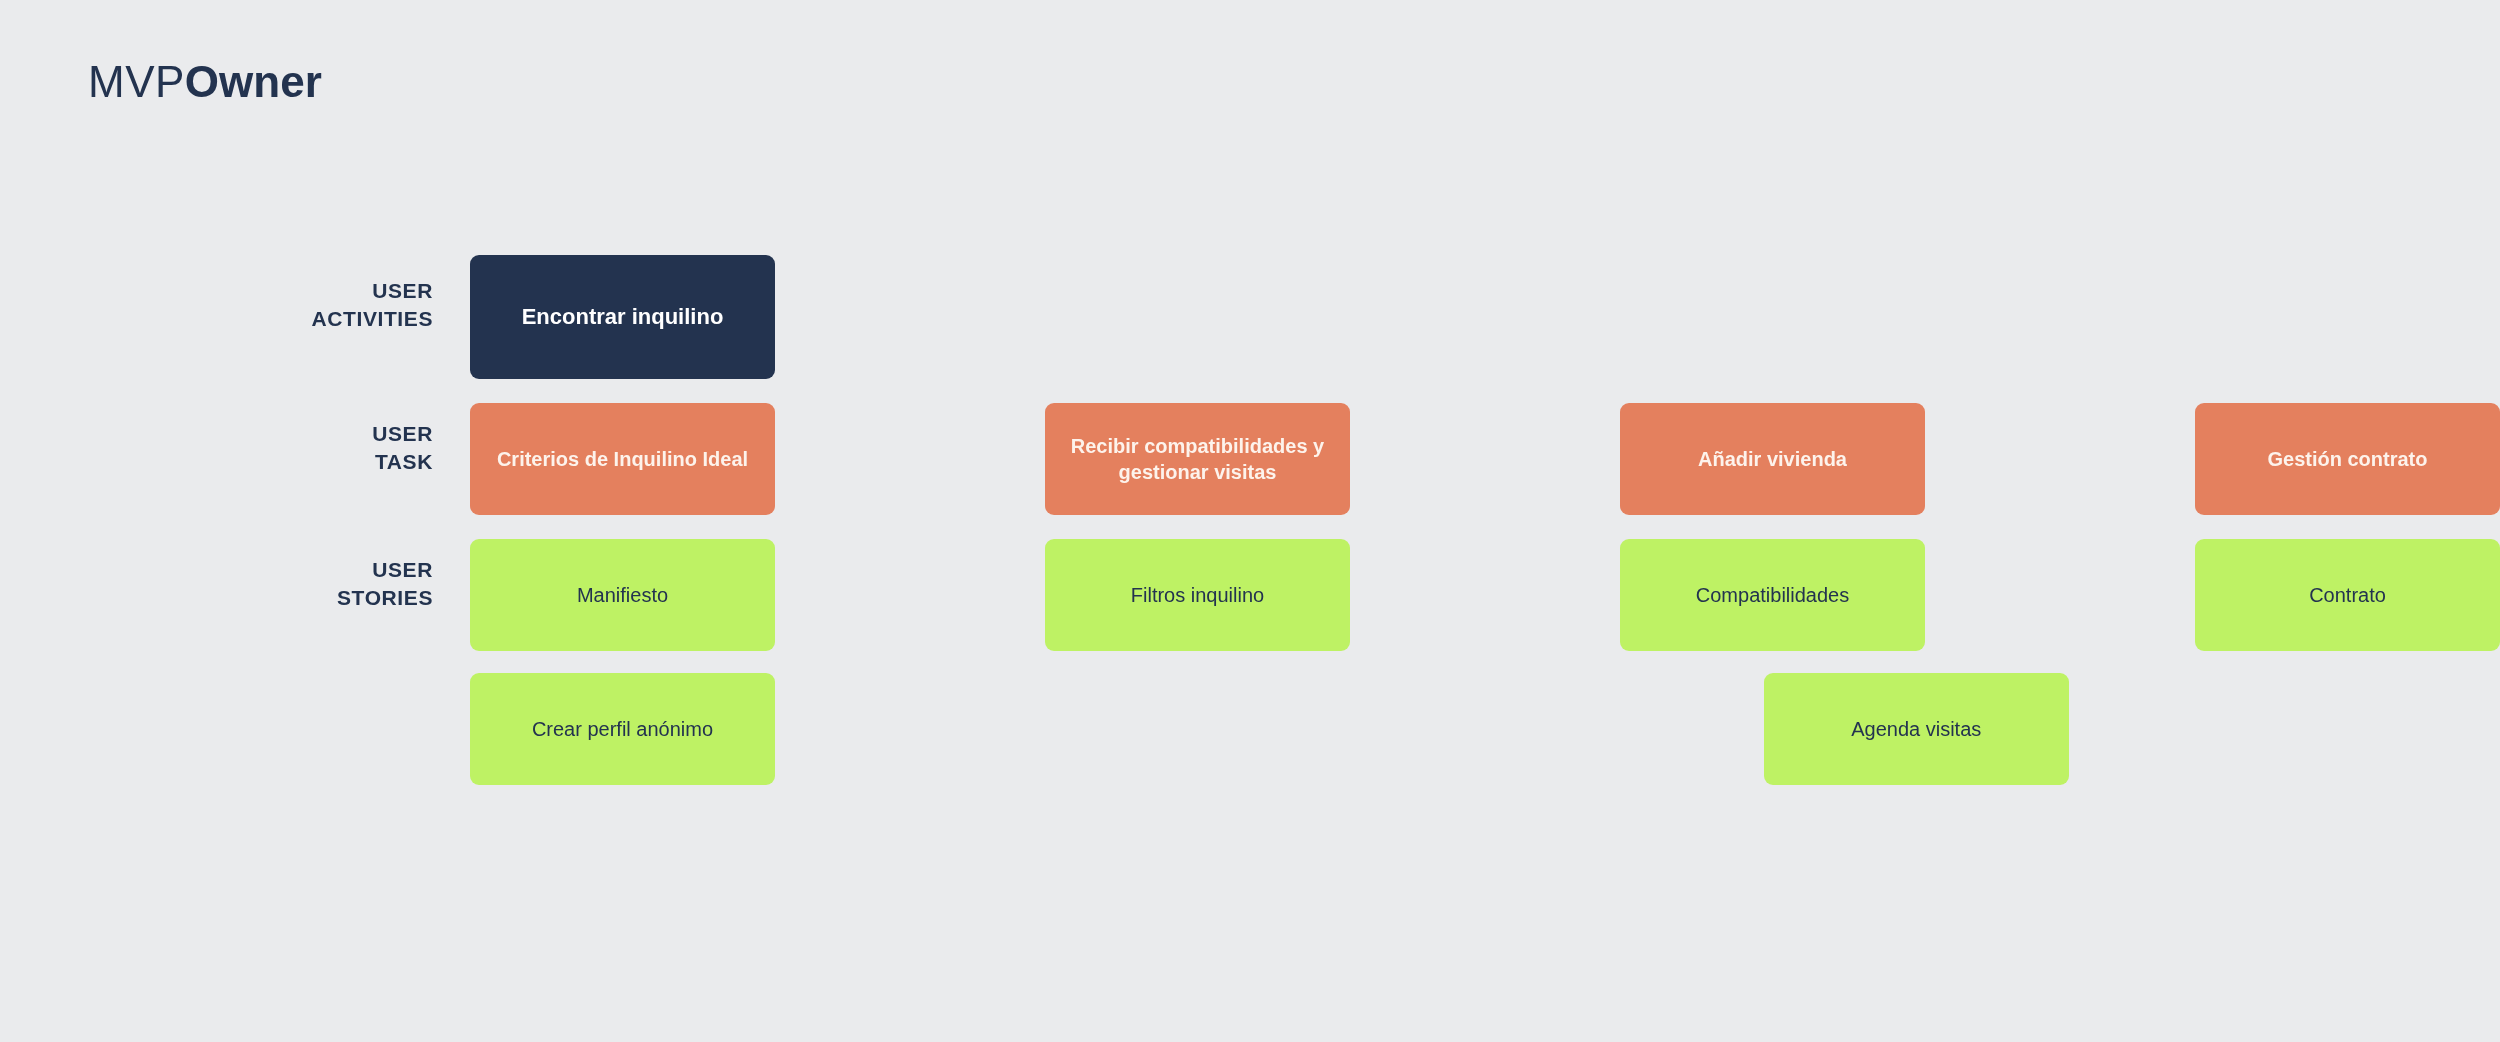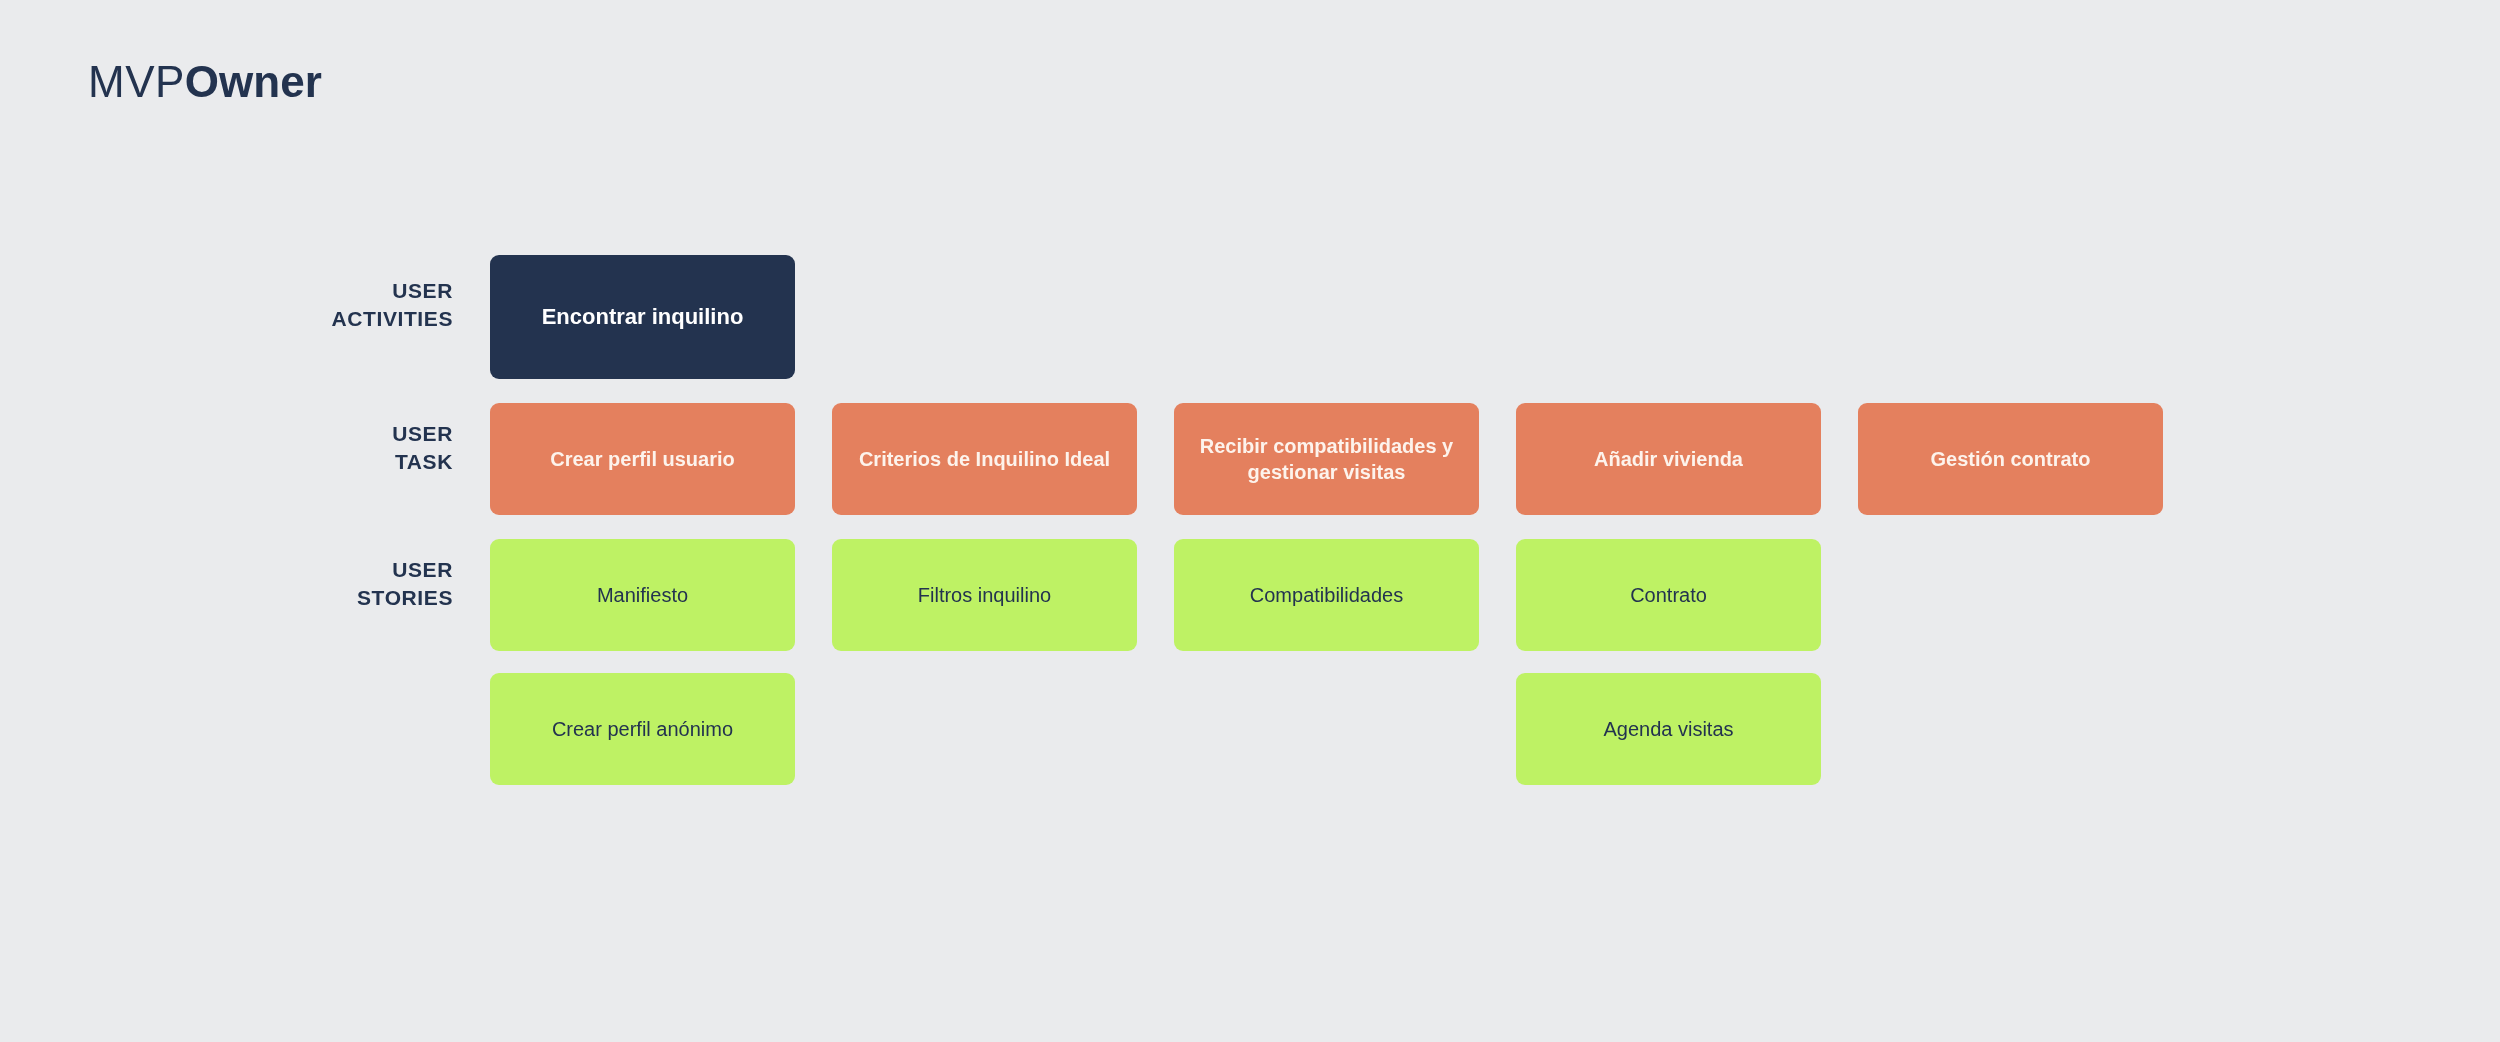--- a/index.html
+++ b/index.html
@@ -37,21 +37,20 @@
     font-weight: 700;
     letter-spacing: 0px;
   }
 
   
   .map {
     position: absolute;
     left: 0px;
     top: 255px;
     width: 2500px;
-    padding-left: 20px;
   }
 
   .row {
     position: relative;
     display: flex;
     align-items: flex-start;
   }
 
   .row-label {
     width: 470px;
@@ -64,20 +63,21 @@
     line-height: 1.32;
     color: #23334f;
     text-transform: uppercase;
   }
 
   .cards {
     position: relative;
     flex: 1 1 auto;
     display: flex;
     align-items: flex-start;
+    justify-content: space-between;
   }
 
   .card {
     height: 112px;
     border-radius: 9px;
     display: flex;
     align-items: center;
     justify-content: center;
     text-align: center;
     padding: 6px 14px;
@@ -148,23 +148,20 @@
       </div>
     </div>
 
     <div class="row tasks">
       <div class="row-label">
         <span>USER</span><br>
         <span>TASK</span>
       </div>
       <div class="cards">
         <div class="col">
-          <div class="card task">Crear perfil usuario</div>
-        </div>
-        <div class="col">
           <div class="card task">Criterios de Inquilino Ideal</div>
         </div>
         <div class="col">
           <div class="card task">Recibir compatibilidades y gestionar visitas</div>
         </div>
         <div class="col">
           <div class="card task">Añadir vivienda</div>
         </div>
         <div class="col">
           <div class="card task">Gestión contrato</div>

